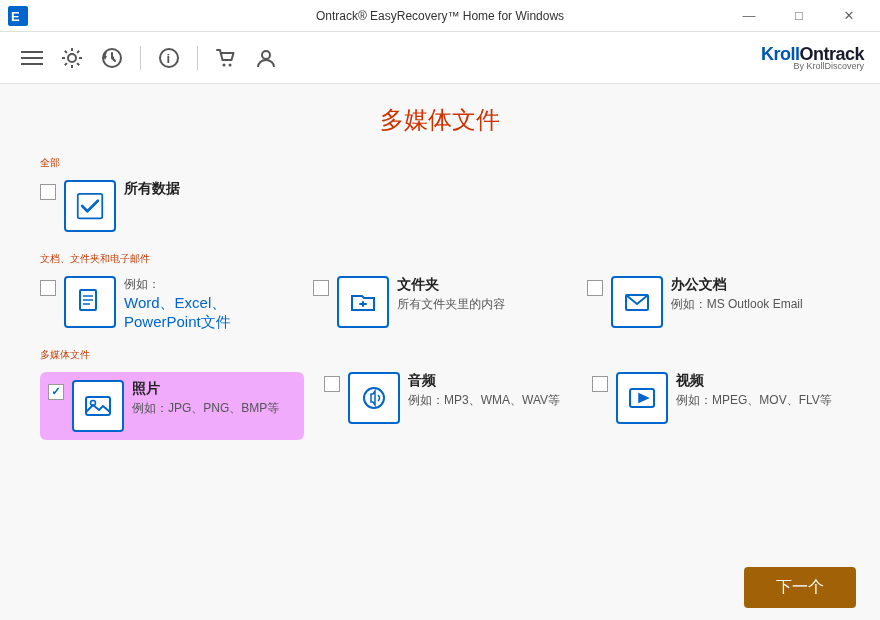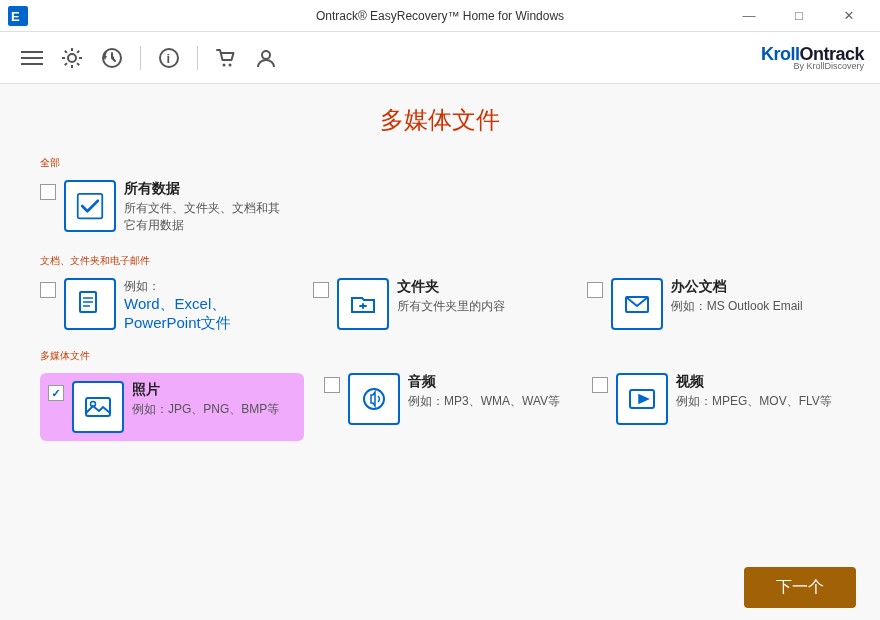--- a/index.html
+++ b/index.html
@@ -335,21 +335,20 @@
       <div class="option-checkbox"></div>
       <div class="option-icon-box">
 
         <svg width="32" height="32" viewBox="0 0 32 32" fill="none">
           <rect x="2" y="2" width="28" height="28" rx="2" stroke="#0066cc" stroke-width="2" fill="none"></rect>
           <polyline points="7,16 13,22 25,10" stroke="#0066cc" stroke-width="3" stroke-linecap="round" stroke-linejoin="round"></polyline>
         </svg>
       </div>
       <div class="option-text">
         <div class="option-title">所有数据</div>
-        <div class="option-desc">所有文件、文件夹、文档和其<br>它有用数据</div>
       </div>
     </div>
   </div>
 
   <div class="docs-section section-divider">
     <div class="section-label">文档、文件夹和电子邮件</div>
     <div class="options-row">
 
       <div class="option-item" style="max-width:280px;">
         <div class="option-checkbox"></div>

